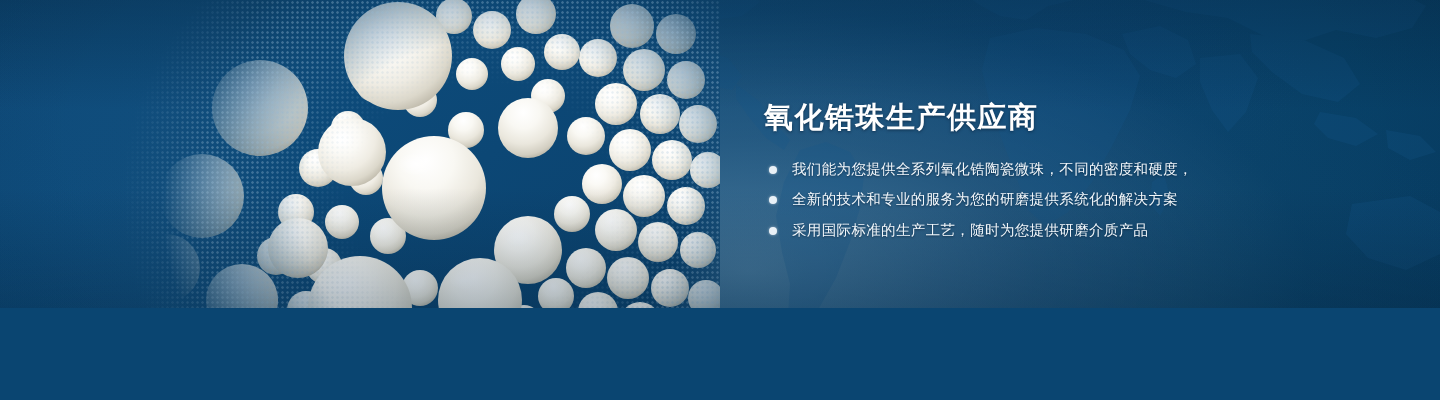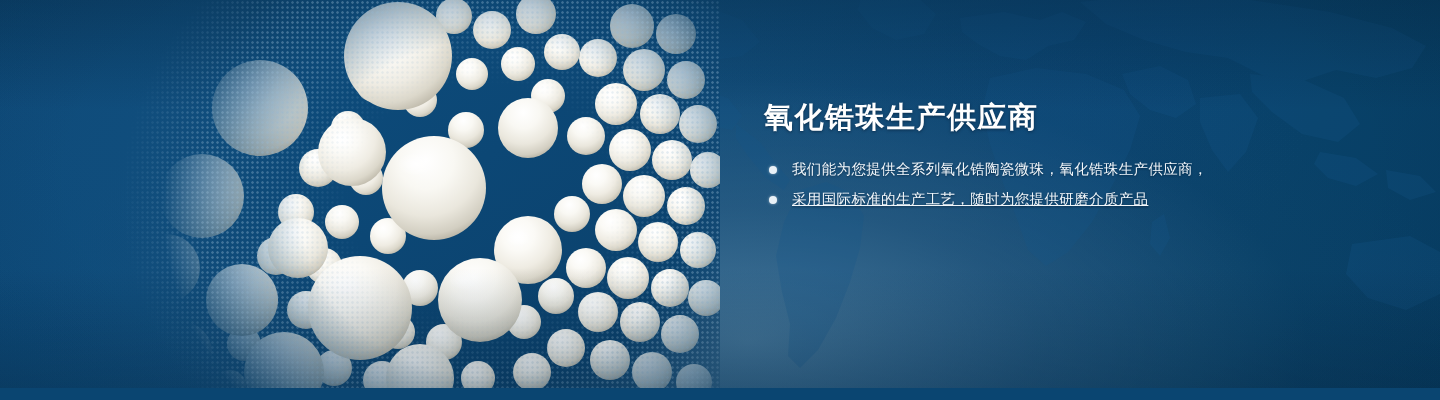--- a/index.html
+++ b/index.html
@@ -2,21 +2,21 @@
 <html lang="zh"><head>
 <meta charset="utf-8">
 <title>Zirconia Beads Banner</title>
 <style>
   * { margin:0; padding:0; box-sizing:border-box; }
   html,body { width:1440px; height:400px; overflow:hidden; background:#0a4571; }
   body { font-family:"Liberation Sans","DejaVu Sans",sans-serif; }
 
   #banner {
     position:relative;
-    width:1440px; height:388px;
+    width:1440px; height:308px;
     overflow:hidden;
     background:#0a4571;
   }
 
   
   .bg-base {
     position:absolute; inset:0;
     background:
       radial-gradient(ellipse 900px 420px at 52% 88%,
          rgba(86,132,164,0.75) 0%,
@@ -112,21 +112,21 @@
   .bullet {
     position:relative;
     padding-left:28px;
     margin-bottom:9px;
     font-size:14.5px;
     line-height:21.5px;
     color:#f2f7fb;
     letter-spacing:0.35px;
     text-shadow:0 1px 2px rgba(0,18,36,0.5);
   }
-  .bullet:last-child { margin-bottom:0;text-decoration:underline; }
+  .bullet:last-child { margin-bottom:0; }
   .dot {
     position:absolute;
     left:5px; top:7px;
     width:8px; height:8px;
     border-radius:50%;
     background:#e9f1f7;
     box-shadow:0 0 3px rgba(255,255,255,0.5);
   }
   .bl2 { display:block; }
 </style>
@@ -328,23 +328,27 @@
   <div class="botshade"></div>
 
   <div id="copy">
 
     <h1 id="headline">氧化锆珠生产供应商</h1>
 
     <ul class="bullets">
 
       <li class="bullet">
         <span class="dot"></span>
-        <span class="bl2">我们能为您提供全系列氧化锆陶瓷微珠，氧化锆珠生产供应商，</span>
+        <span class="bl2">我们能为您提供全系列氧化锆陶瓷微珠，不同的密度和硬度，</span>
       </li>
 
+      <li class="bullet">
+        <span class="dot"></span>
+        <span class="bl2">全新的技术和专业的服务为您的研磨提供系统化的解决方案</span>
+      </li>
 
       <li class="bullet">
         <span class="dot"></span>
         <span class="bl2">采用国际标准的生产工艺，随时为您提供研磨介质产品</span>
       </li>
 
     </ul>
   </div>
 
 </div>

